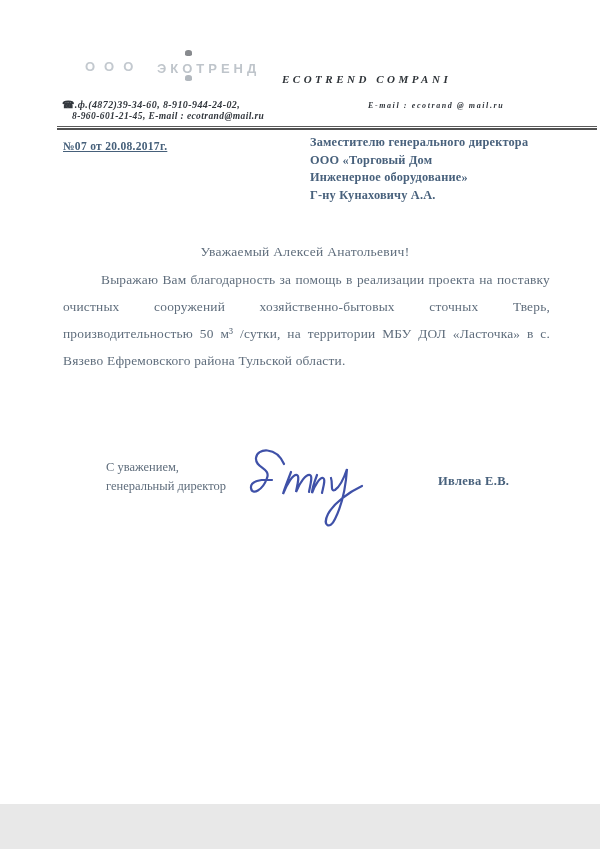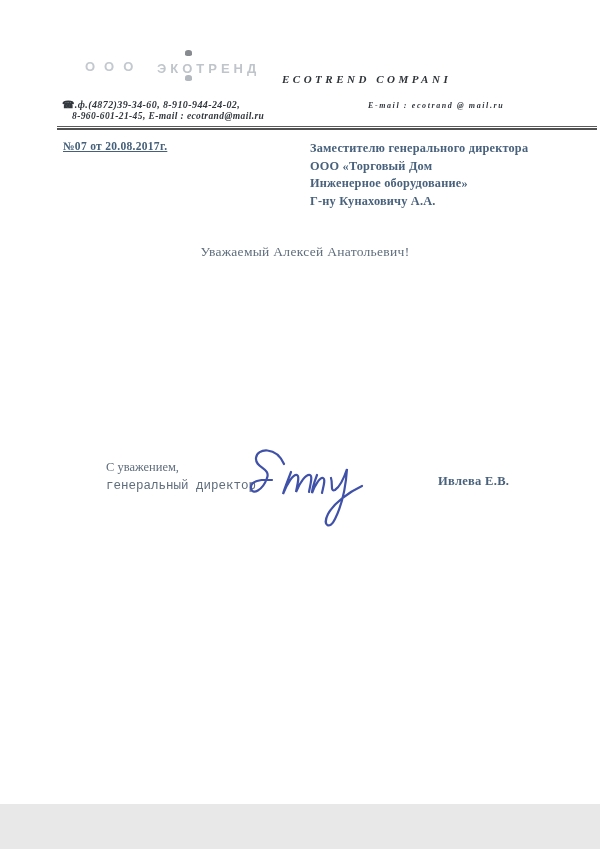--- a/index.html
+++ b/index.html
@@ -72,21 +72,21 @@
 
   
   .ref-number {
     position: absolute; top: 140px; left: 63px;
     font-weight: bold; font-size: 11.5px; color: #46607a;
     text-decoration: underline; letter-spacing: 0.3px;
   }
   .recipient {
     position: absolute; top: 134px; left: 310px;
     font-weight: bold; font-size: 12.3px; color: #48617c;
-    line-height: 17.5px; letter-spacing: 0.2px; margin-top: 6px;
+    line-height: 17.5px; letter-spacing: 0.2px;
   }
 
   
   .salutation {
     position: absolute; top: 244px; left: 0; width: 610px;
     text-align: center;
     font-size: 13.5px; color: #5f6d7c; letter-spacing: 0.3px;
   }
   .body-text {
     position: absolute; top: 266px; left: 63px; width: 487px;
@@ -96,21 +96,21 @@
   }
   .body-text p { text-indent: 38px; margin: 0; }
 
   
   .regards {
     position: absolute; top: 460px; left: 106px;
     font-size: 12.5px; color: #5f6d7c;
   }
   .position-title {
     position: absolute; top: 479px; left: 106px;
-    font-size: 12.5px; color: #5f6d7c; font-family: Liberation Mono, monospace;
+    font-size: 12.5px; color: #5f6d7c;
   }
   .signature {
     position: absolute; top: 442px; left: 246px;
   }
   .signatory {
     position: absolute; top: 474px; left: 438px;
     font-weight: bold; font-size: 12.5px; color: #48617c;
     letter-spacing: 0.3px;
   }
 </style>
@@ -144,20 +144,21 @@
   <div class="recipient">
     <div>Заместителю генерального директора</div>
     <div>ООО «Торговый Дом</div>
     <div>Инженерное оборудование»</div>
     <div>Г-ну Кунаховичу А.А.</div>
   </div>
 
   <div class="salutation">Уважаемый Алексей Анатольевич!</div>
 
   <div class="body-text">
+    <p>Выражаю Вам благодарность за помощь в реализации проекта на поставку очистных сооружений хозяйственно-бытовых сточных Тверь, производительностью 50 м³ /сутки, на территории МБУ ДОЛ «Ласточка» в с. Вязево Ефремовского района Тульской области.</p>
   </div>
 
   <div class="regards">С уважением,</div>
   <div class="position-title">генеральный директор</div>
 
   <div class="signature">
     <svg width="150" height="95" viewBox="0 0 150 95" fill="none" xmlns="http://www.w3.org/2000/svg">
       <g stroke="#3f51a8" stroke-width="2.2" stroke-linecap="round" fill="none">
         <path d="M38,22 C30,4 11,6 10,16 C9,26 25,26 21,36 C17,48 6,54 5,46 C4,39 15,37 26,38"></path>
         <path d="M45,30 C42,38 38,48 37,52 C41,42 47,32 51,33 C54,34 51,44 50,50 C54,40 60,32 64,33 C67,34 64,44 63,50"></path>

